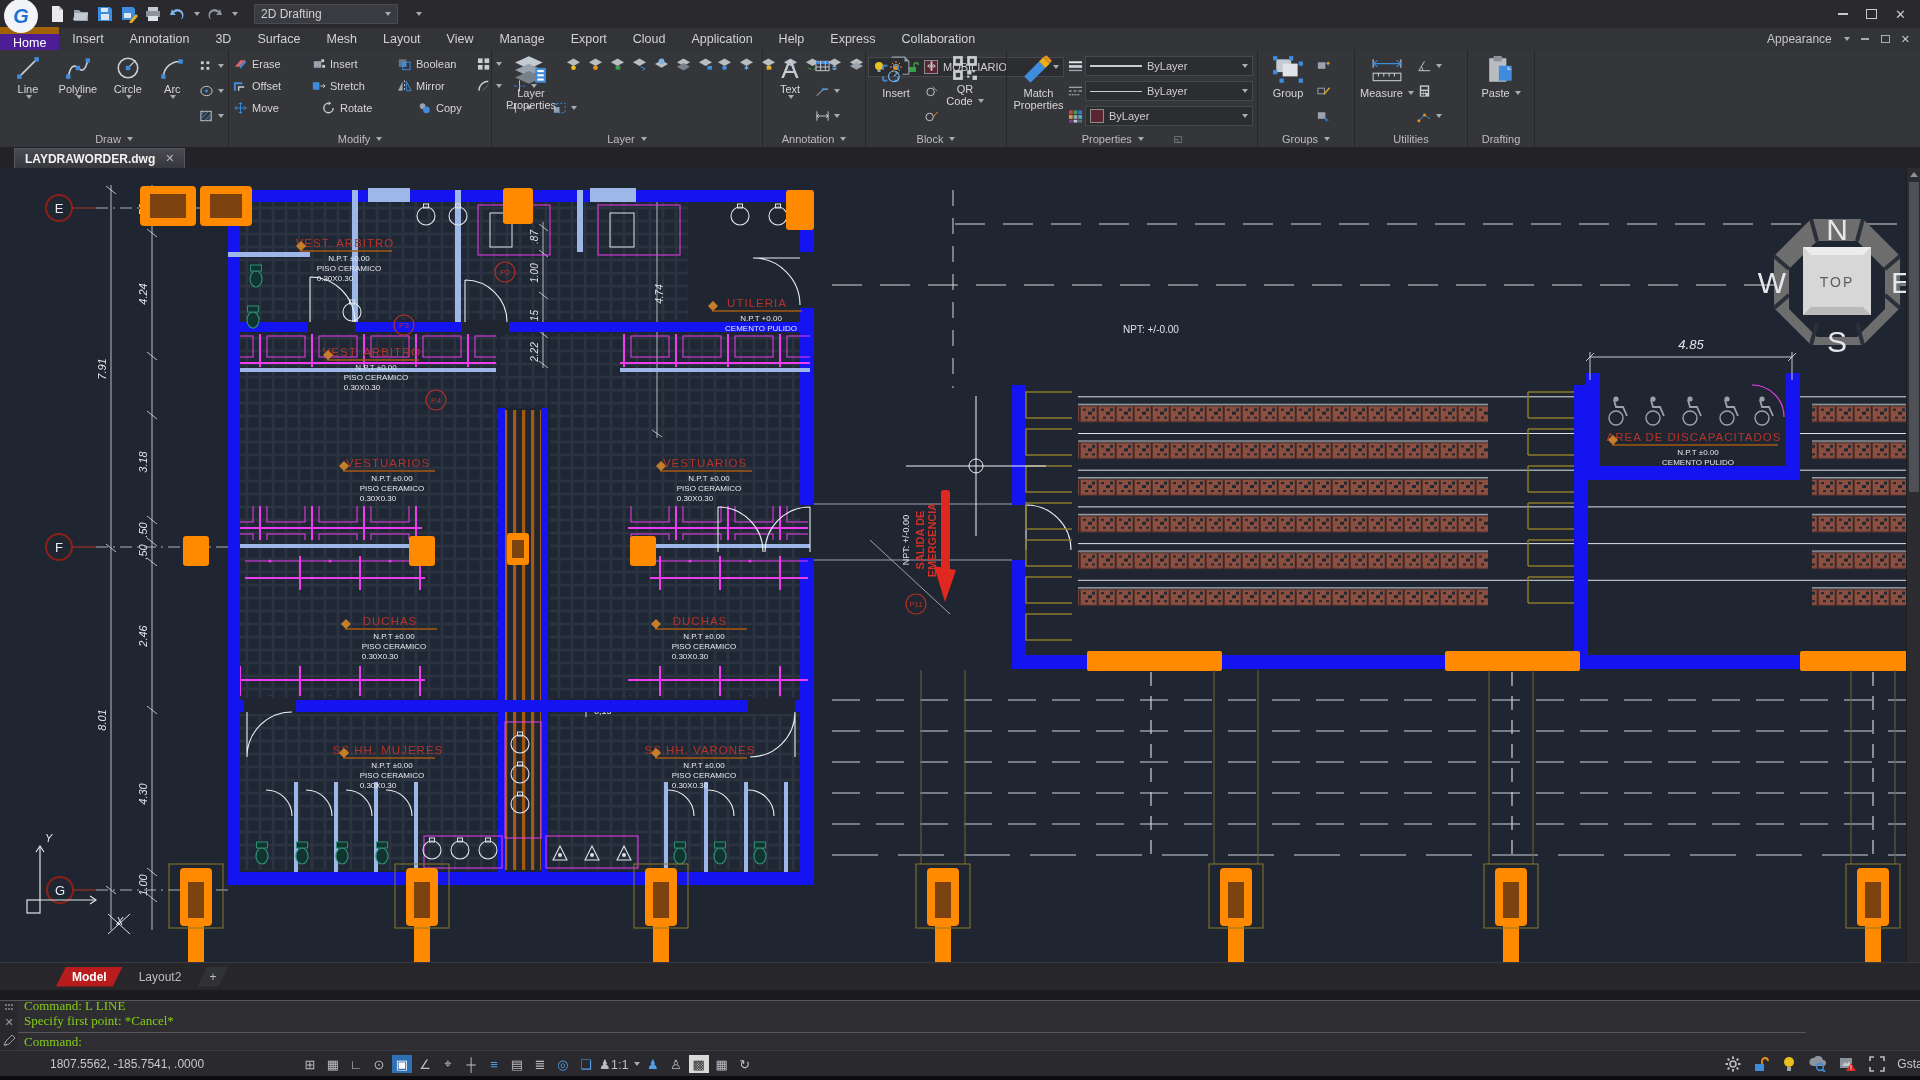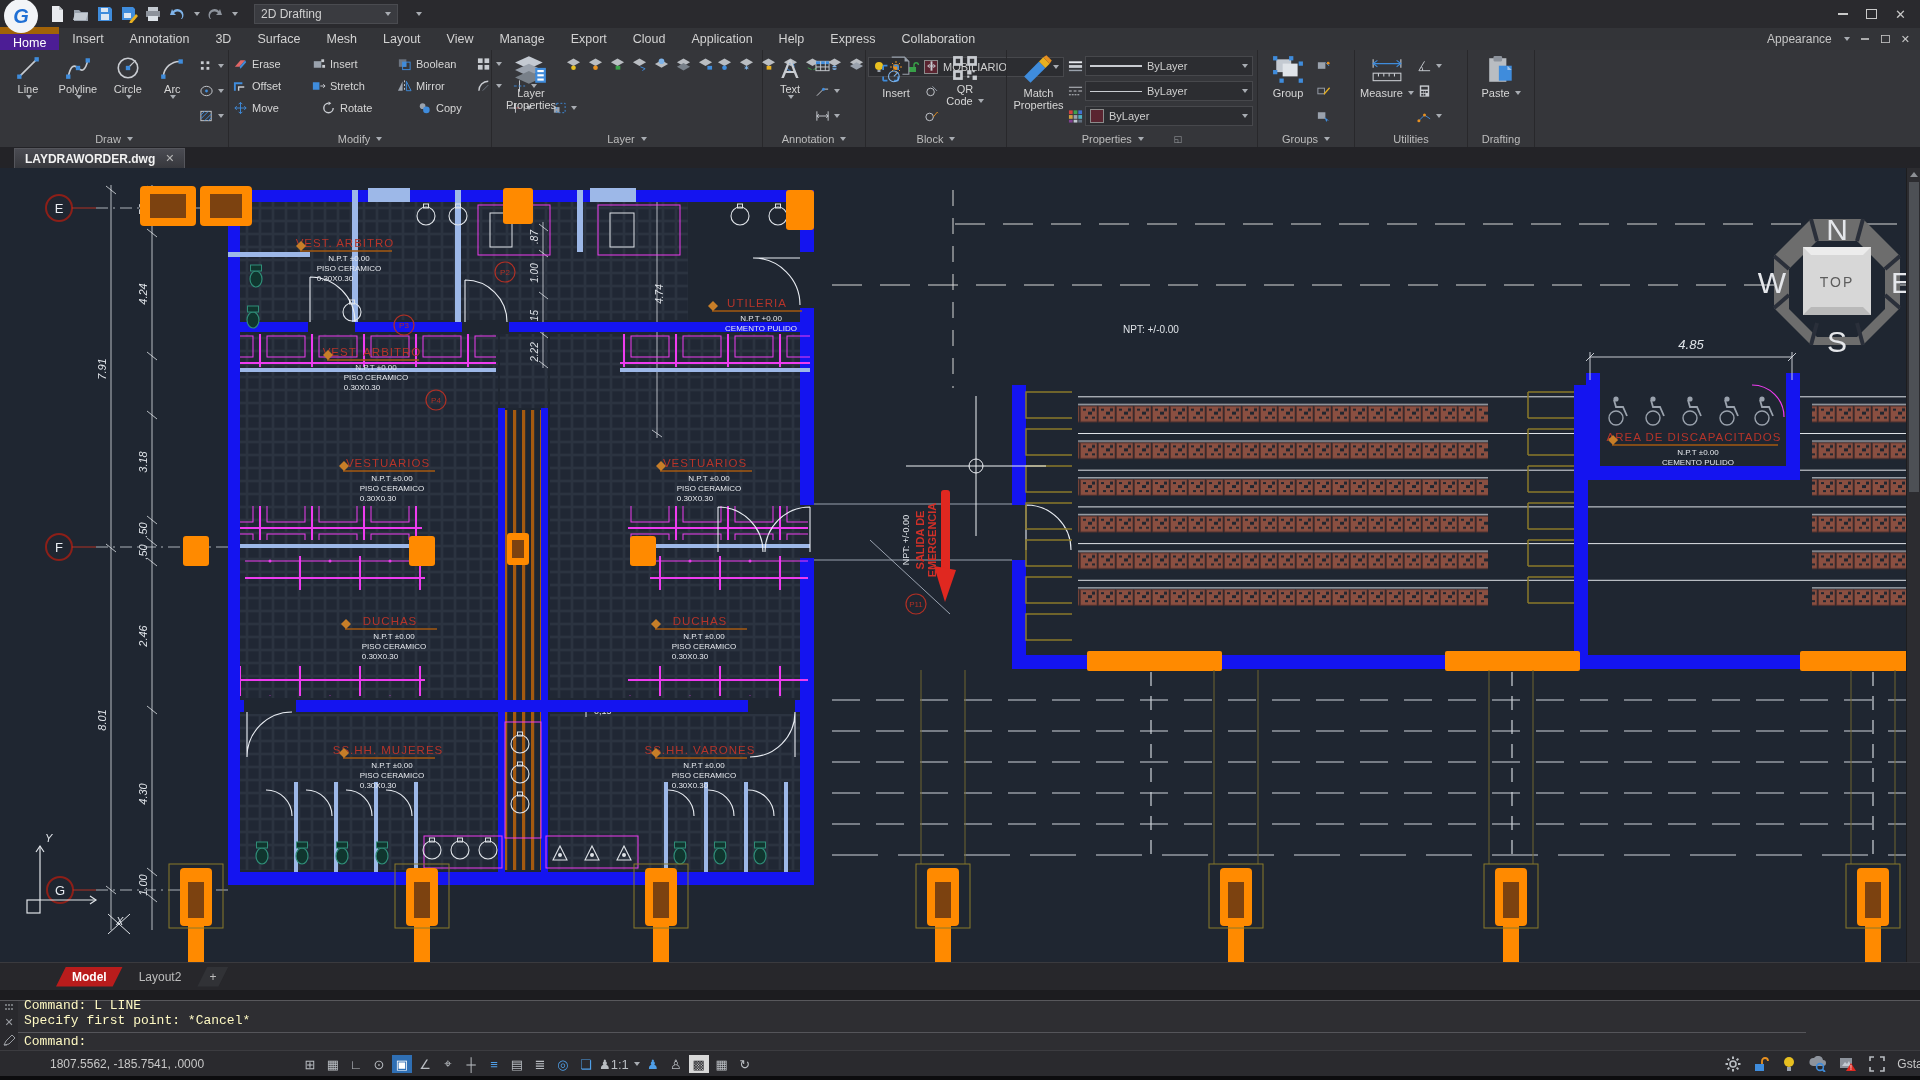--- a/index.html
+++ b/index.html
@@ -67,21 +67,21 @@
   #layouttabs{left:0;top:962px;width:1920px;height:28px;background:#27272b;border-top:1px solid #3a3a3e;
               display:flex;align-items:center;padding-left:56px;box-sizing:border-box;}
   .ltab{padding:3px 16px;font-size:12px;color:#bdbdbd;clip-path:polygon(10px 0,100% 0,calc(100% - 10px) 100%,0 100%);}
   .ltab.active{background:#b91c1c;color:#ffffff;font-weight:bold;}
   .ltab.plus{padding:3px 12px;background:#313236;}
   
   #cmdgap{left:0;top:990px;width:1920px;height:10px;background:#1c1c1f;}
   #cmd{left:0;top:1000px;width:1920px;height:50px;background:#2e2e32;border-top:1px solid #58585c;}
   #cmdgutter{left:0;top:0;width:18px;height:50px;background:#29292d;display:flex;flex-direction:column;
              align-items:center;gap:6px;padding-top:2px;box-sizing:border-box;}
-  .cline{position:absolute;left:24px;font-family:Liberation Mono, monospace;font-size:13px;color:#fef9c3;white-space:pre;}
+  .cline{position:absolute;left:24px;font-family:Liberation Serif, serif;font-size:13px;color:#84cc16;white-space:pre;}
   #csep{left:18px;top:31px;width:1788px;height:1px;background:#55555a;}
   #gx{color:#9b9ea3;font-size:11px;line-height:11px;}
   
   #statusbar{left:0;top:1050px;width:1920px;height:26px;background:#2a2a2e;border-top:1px solid #3c3c40;
              display:flex;align-items:center;font-size:12px;color:#c8c8c8;padding-left:42px;}
   #coords{padding-left:8px;width:250px;}
   #sticons{display:flex;align-items:center;gap:3px;}
   .sic{min-width:20px;height:18px;display:flex;align-items:center;justify-content:center;
        color:#b9bdc2;font-size:13px;}
   .sic.blue{color:#4f9fe8;}

